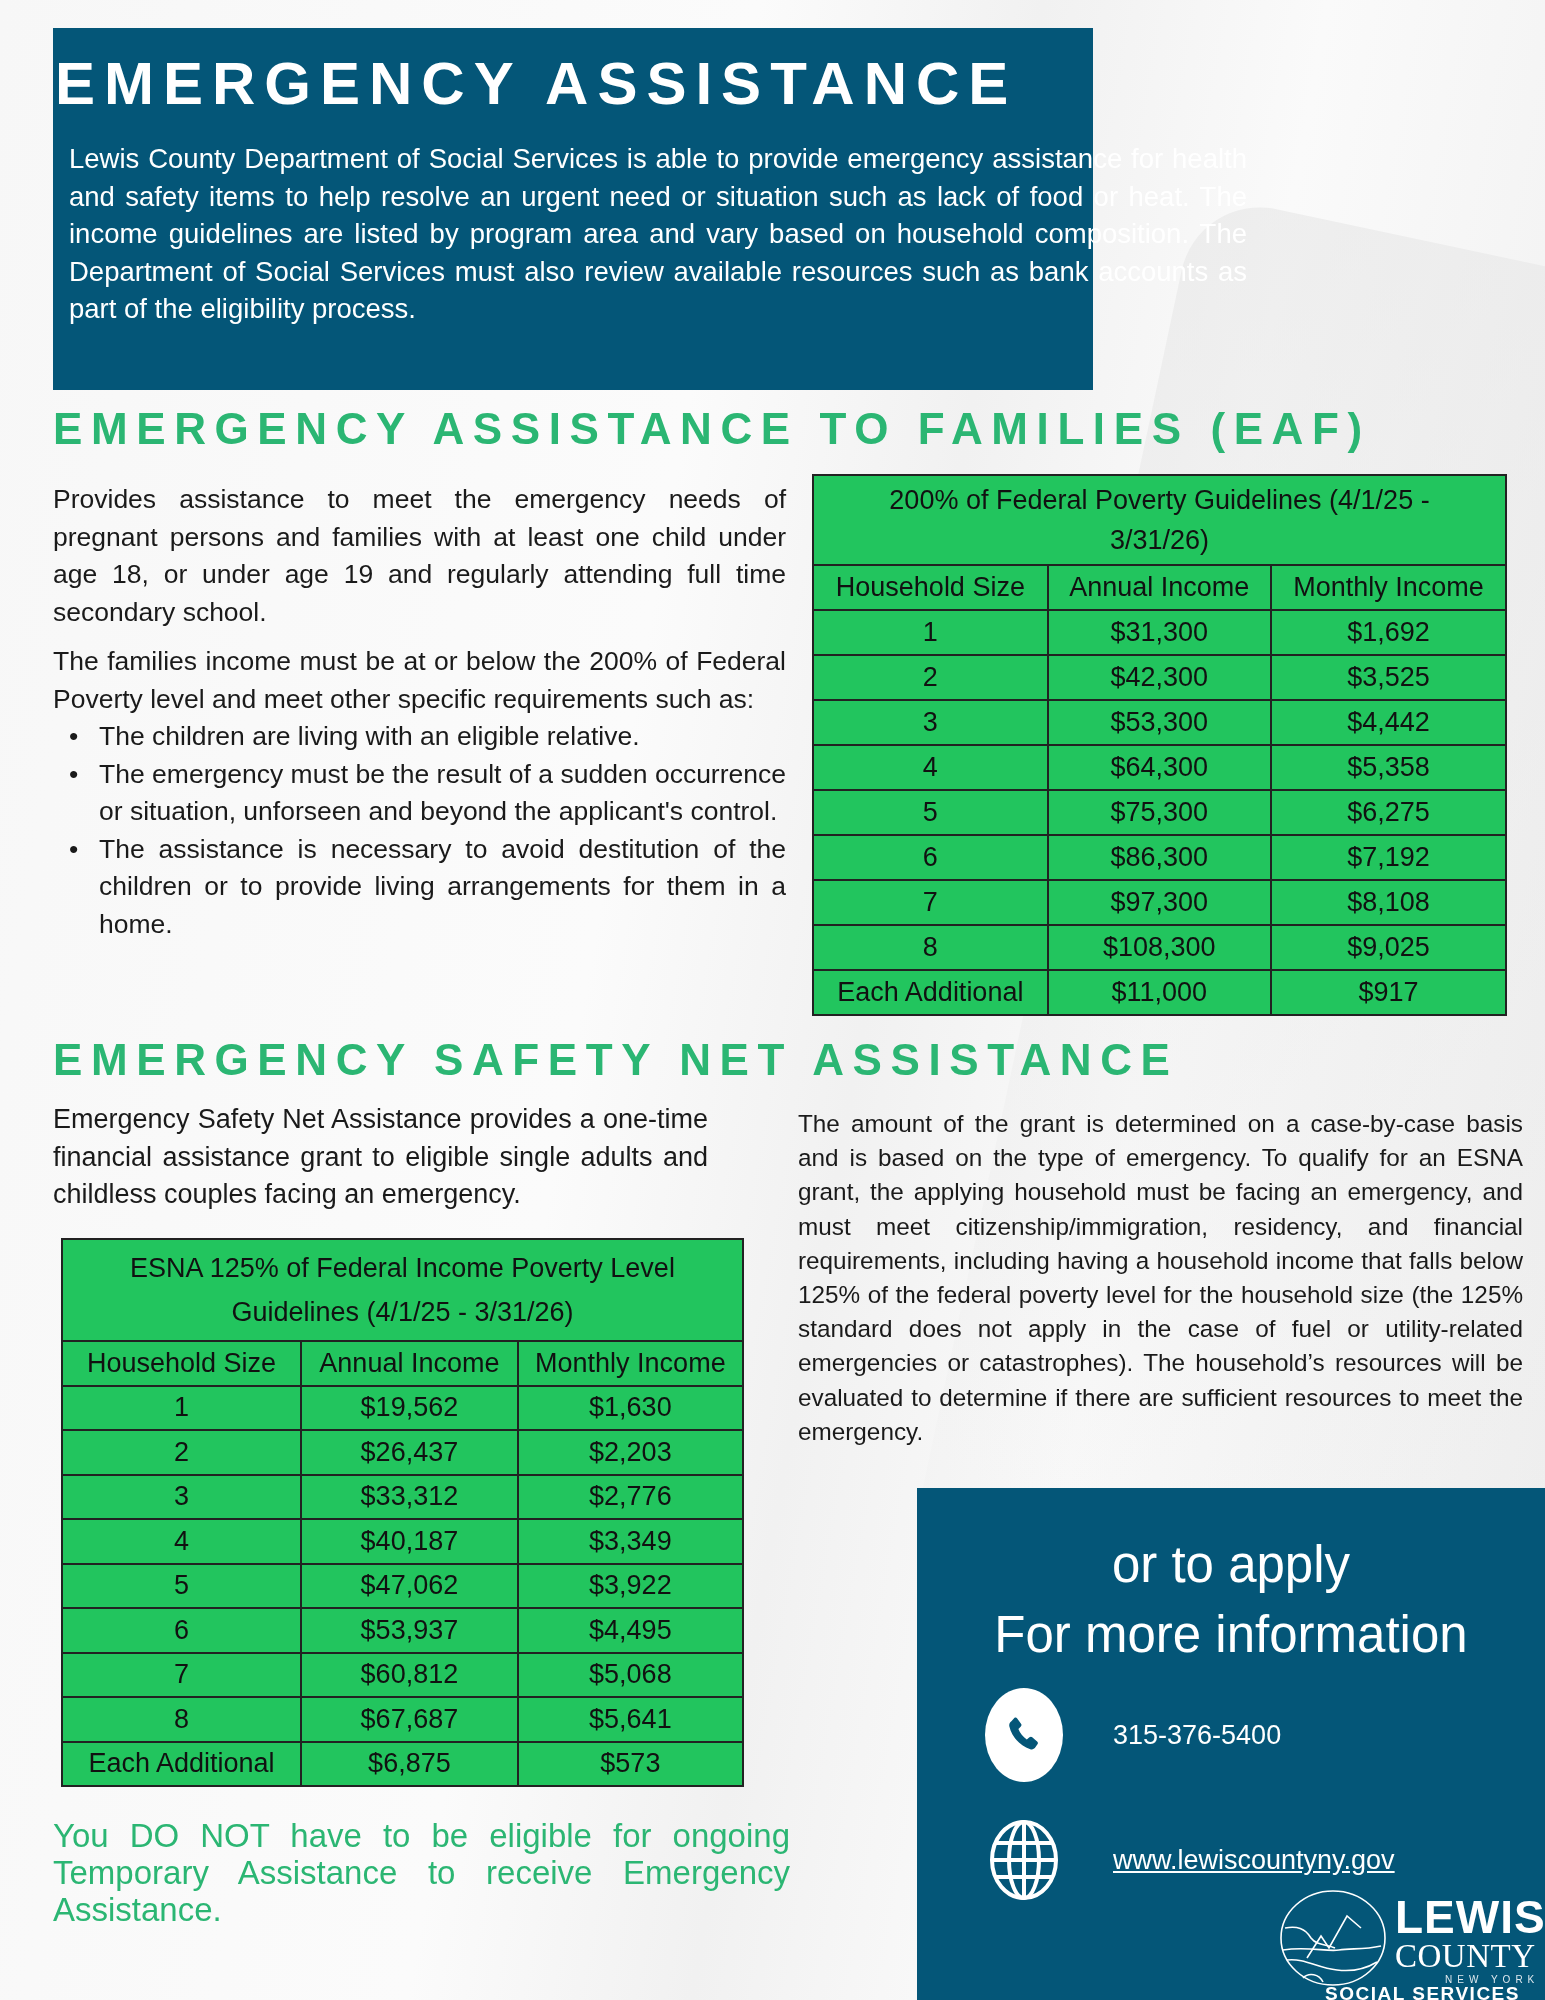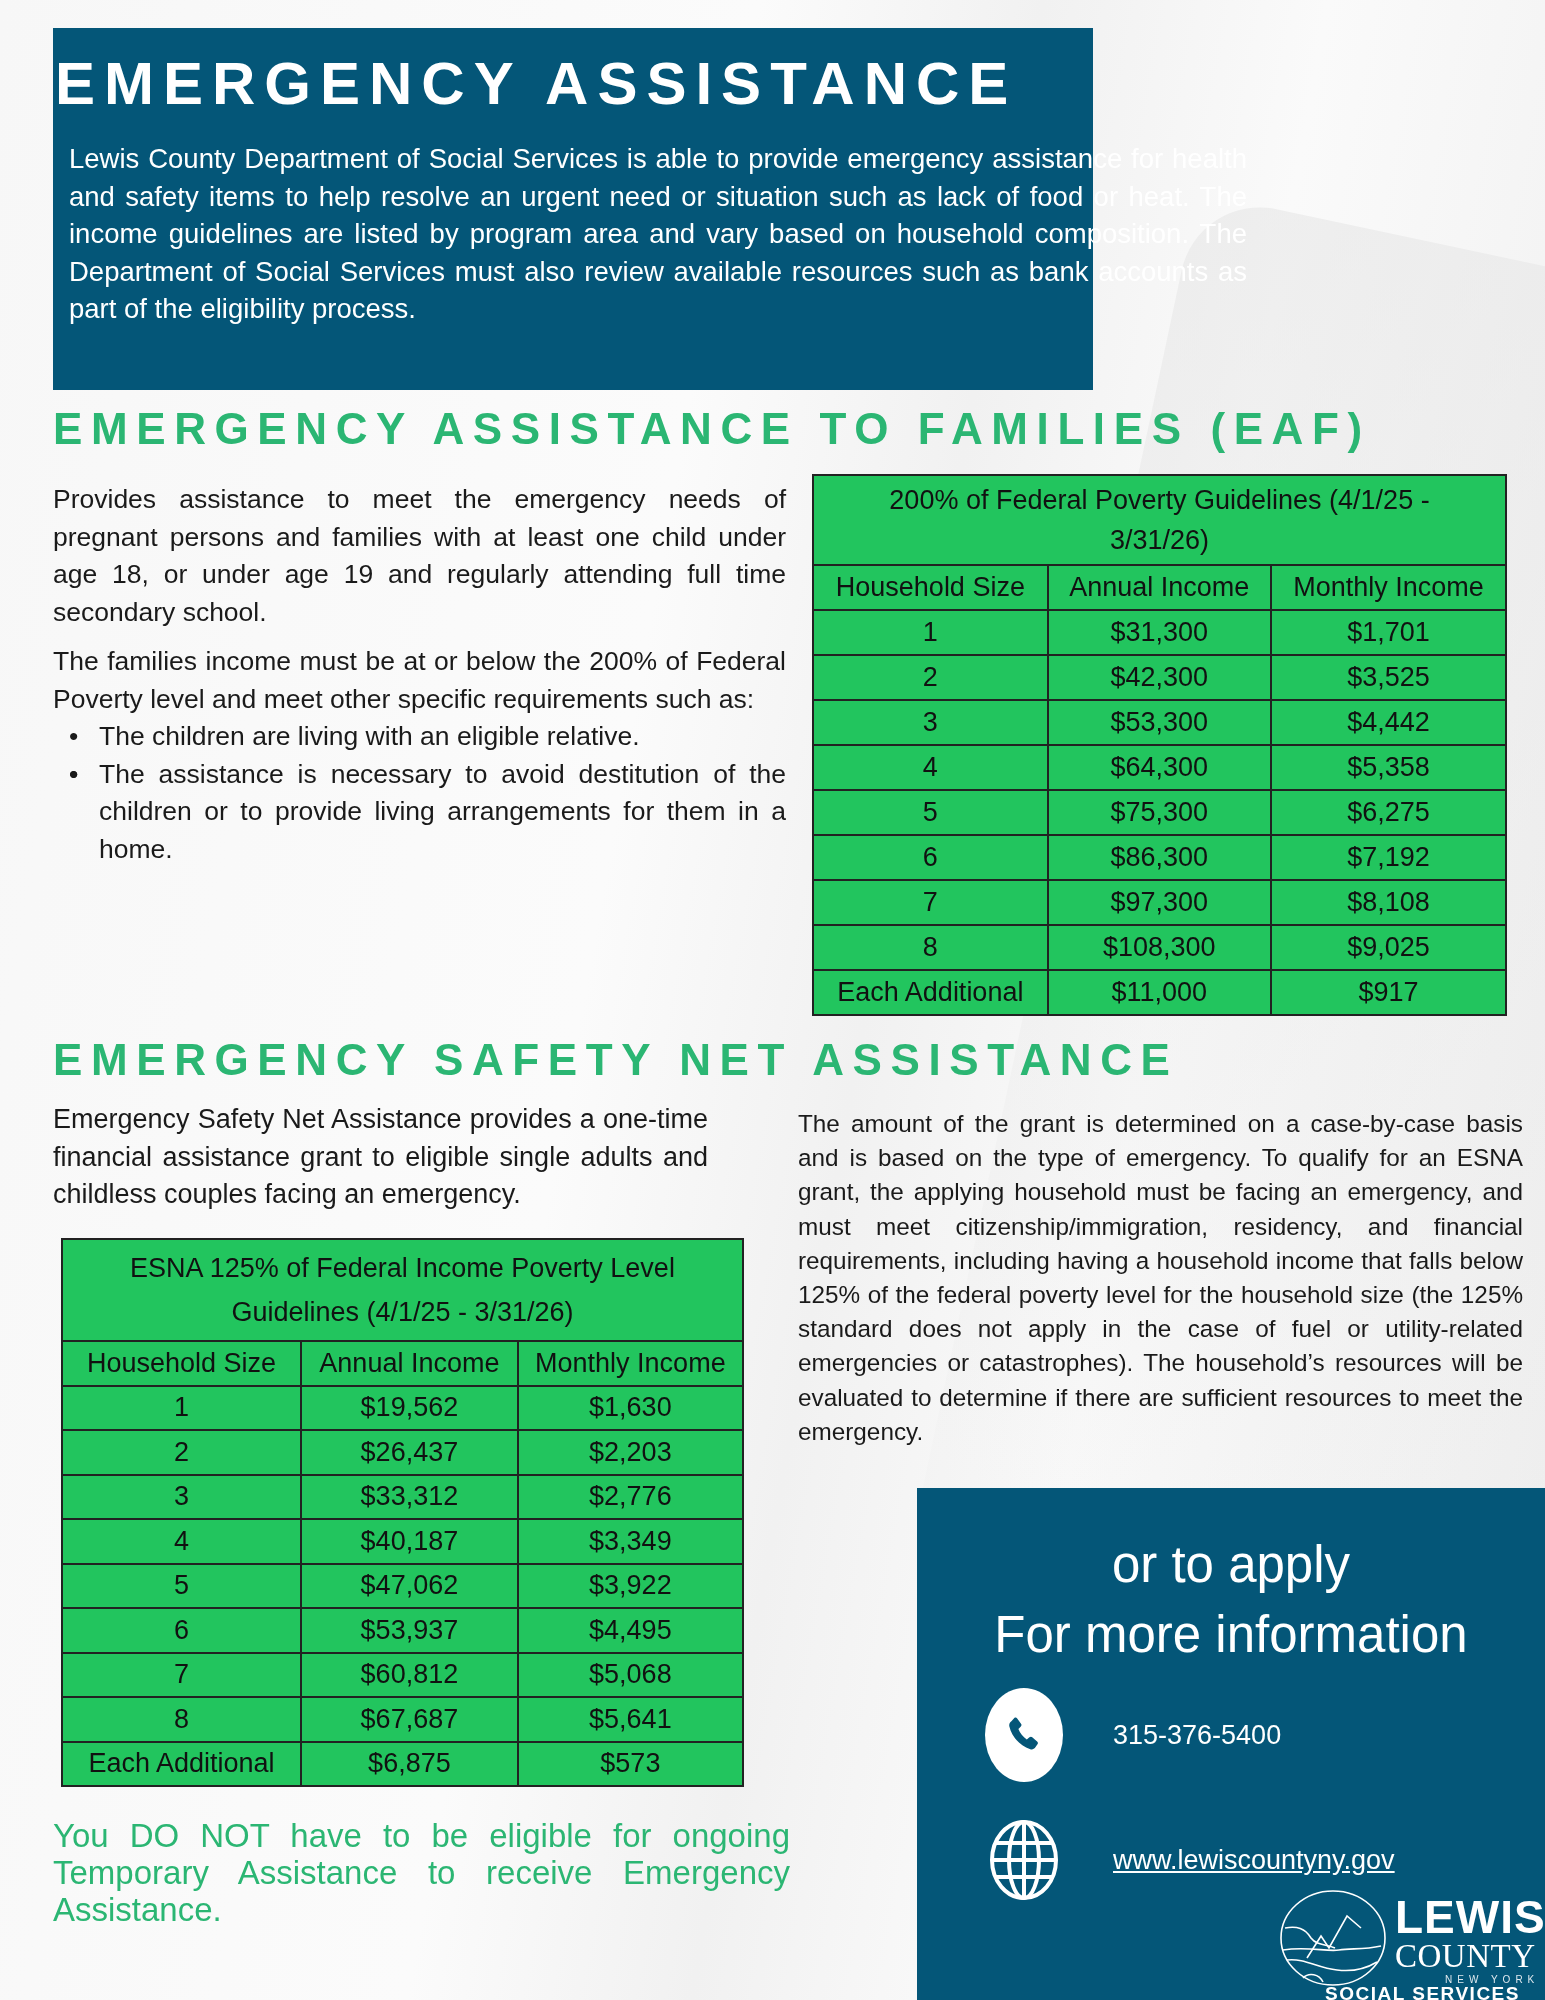--- a/index.html
+++ b/index.html
@@ -98,39 +98,39 @@
   <p class="banner-body">Lewis County Department of Social Services is able to provide emergency assistance for health and safety items to help resolve an urgent need or situation such as lack of food or heat.  The income guidelines are listed by program area and vary based on household composition. The Department of Social Services must also review available resources such as bank accounts as part of the eligibility process.</p>
 </section>
 
 <h2 class="green-heading eaf-heading">EMERGENCY ASSISTANCE TO FAMILIES (EAF)</h2>
 
 <div class="para eaf-text">
   <p>Provides assistance to meet the emergency needs of pregnant persons and families with at least one child under age 18, or under age 19 and regularly attending full time secondary school.</p>
   <p style="margin-bottom:0">The families income must be at or below the  200% of Federal Poverty level and meet other specific requirements such as:</p>
   <ul>
     <li><span class="bullet">•</span><span>The children are living with an eligible relative.</span></li>
-    <li><span class="bullet">•</span></li>
+    <li><span class="bullet">•</span><span>The emergency must be the result of a sudden occurrence or situation, unforseen and beyond the applicant's control.</span></li>
     <li><span class="bullet">•</span><span>The assistance is necessary to avoid destitution of the children or to provide living arrangements for them in a home.</span></li>
   </ul>
 </div>
 
 <table class="fpg eaf-table">
   <tbody>
       <tr>
         <td class="cap" colspan="3">200% of Federal Poverty Guidelines (4/1/25 - 3/31/26)</td>
       </tr>
   <tr class="hdr">
     <th>Household Size</th>
     <th>Annual Income</th>
     <th>Monthly Income</th>
   </tr>
   <tr class="row">
         <td>1</td>
         <td>$31,300</td>
-        <td>$1,701</td>
+        <td>$1,692</td>
       </tr>
   <tr class="row">
         <td>2</td>
         <td>$42,300</td>
         <td>$3,525</td>
       </tr>
   <tr class="row">
         <td>3</td>
         <td>$53,300</td>
         <td>$4,442</td>

